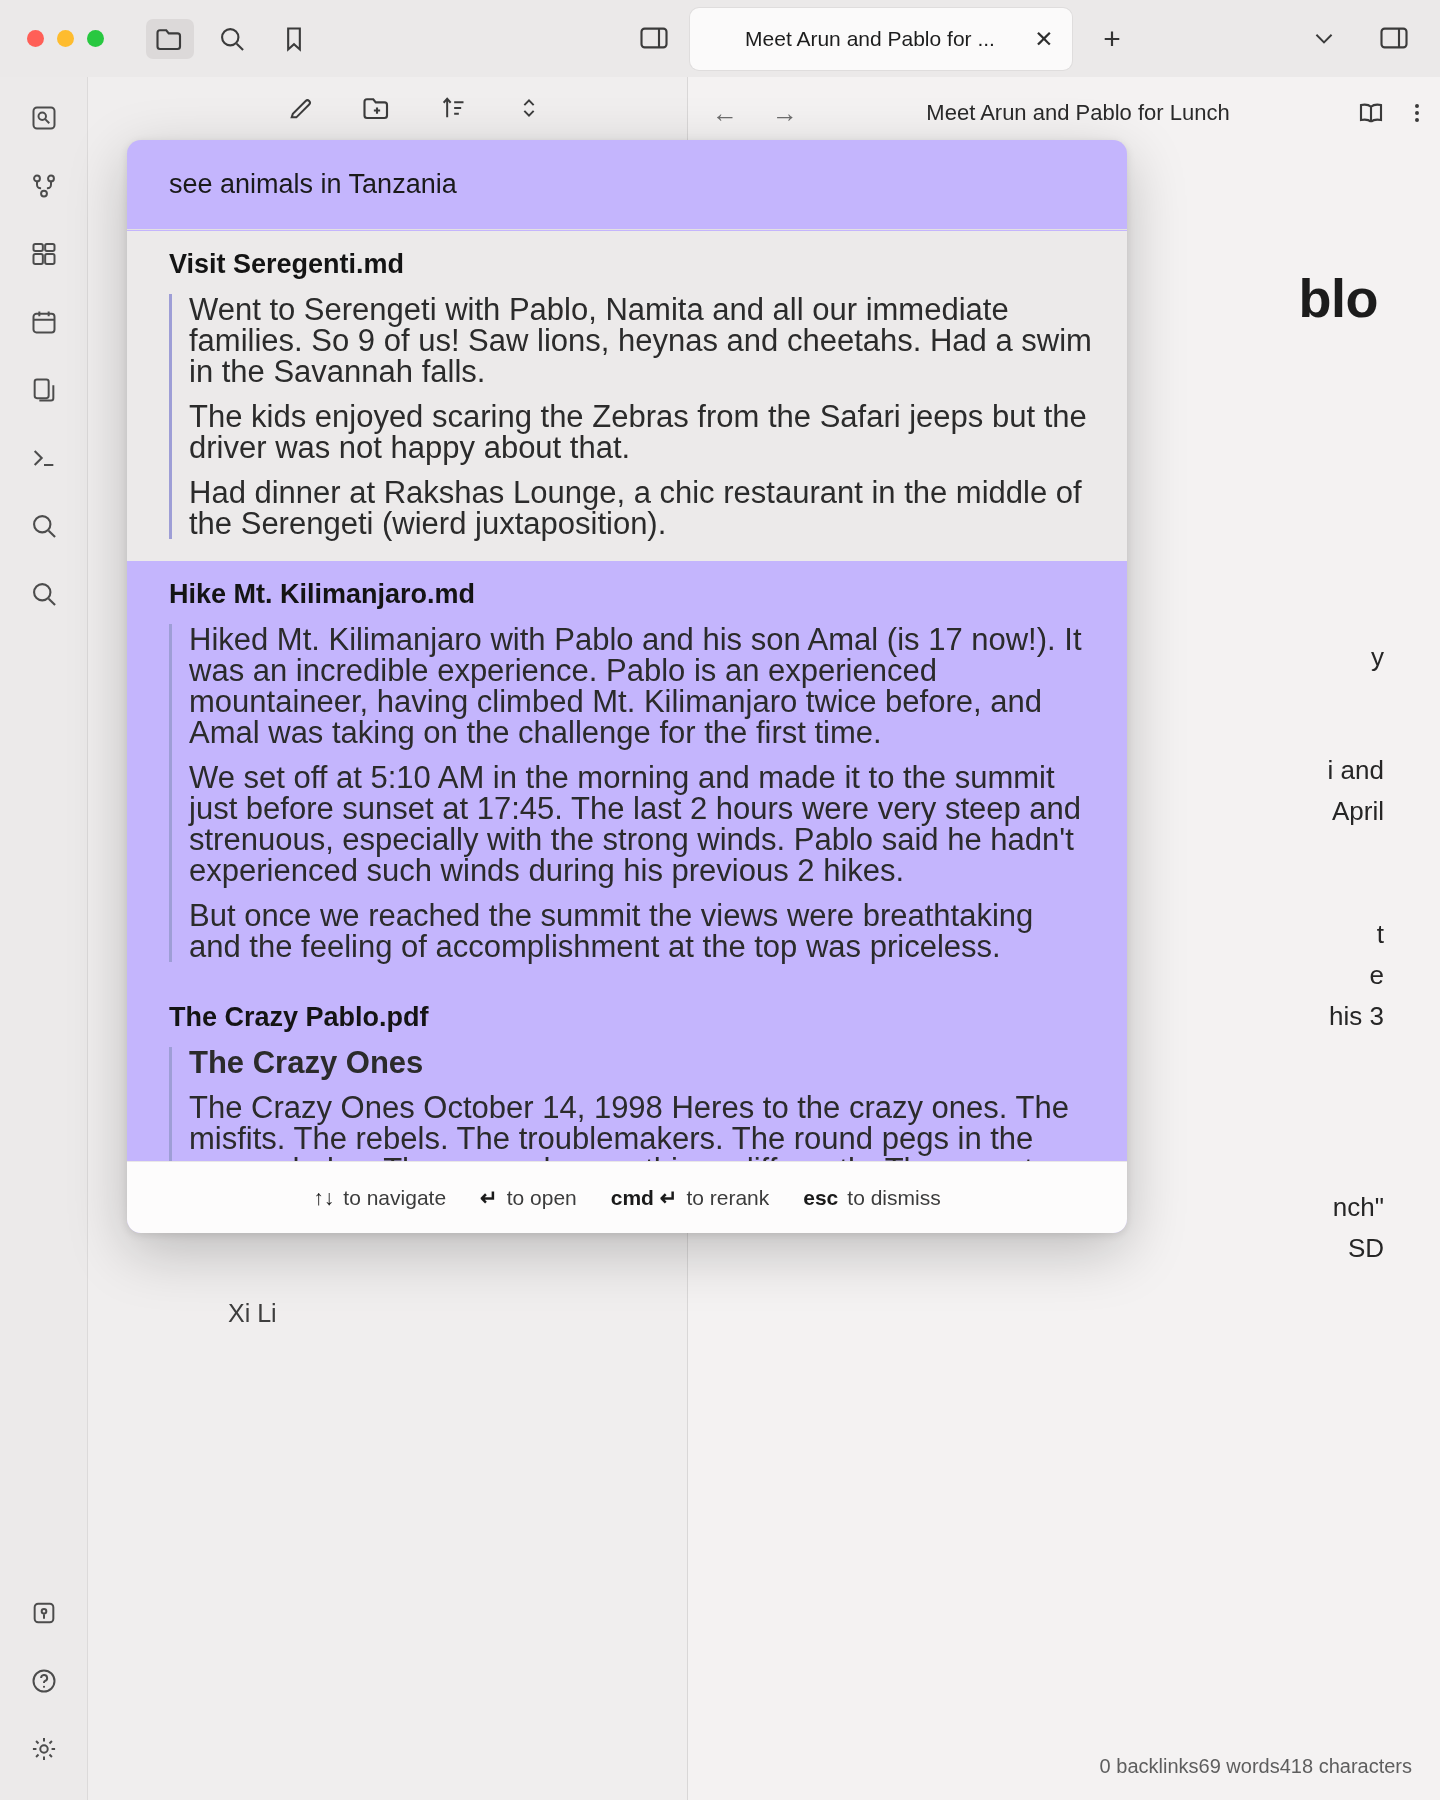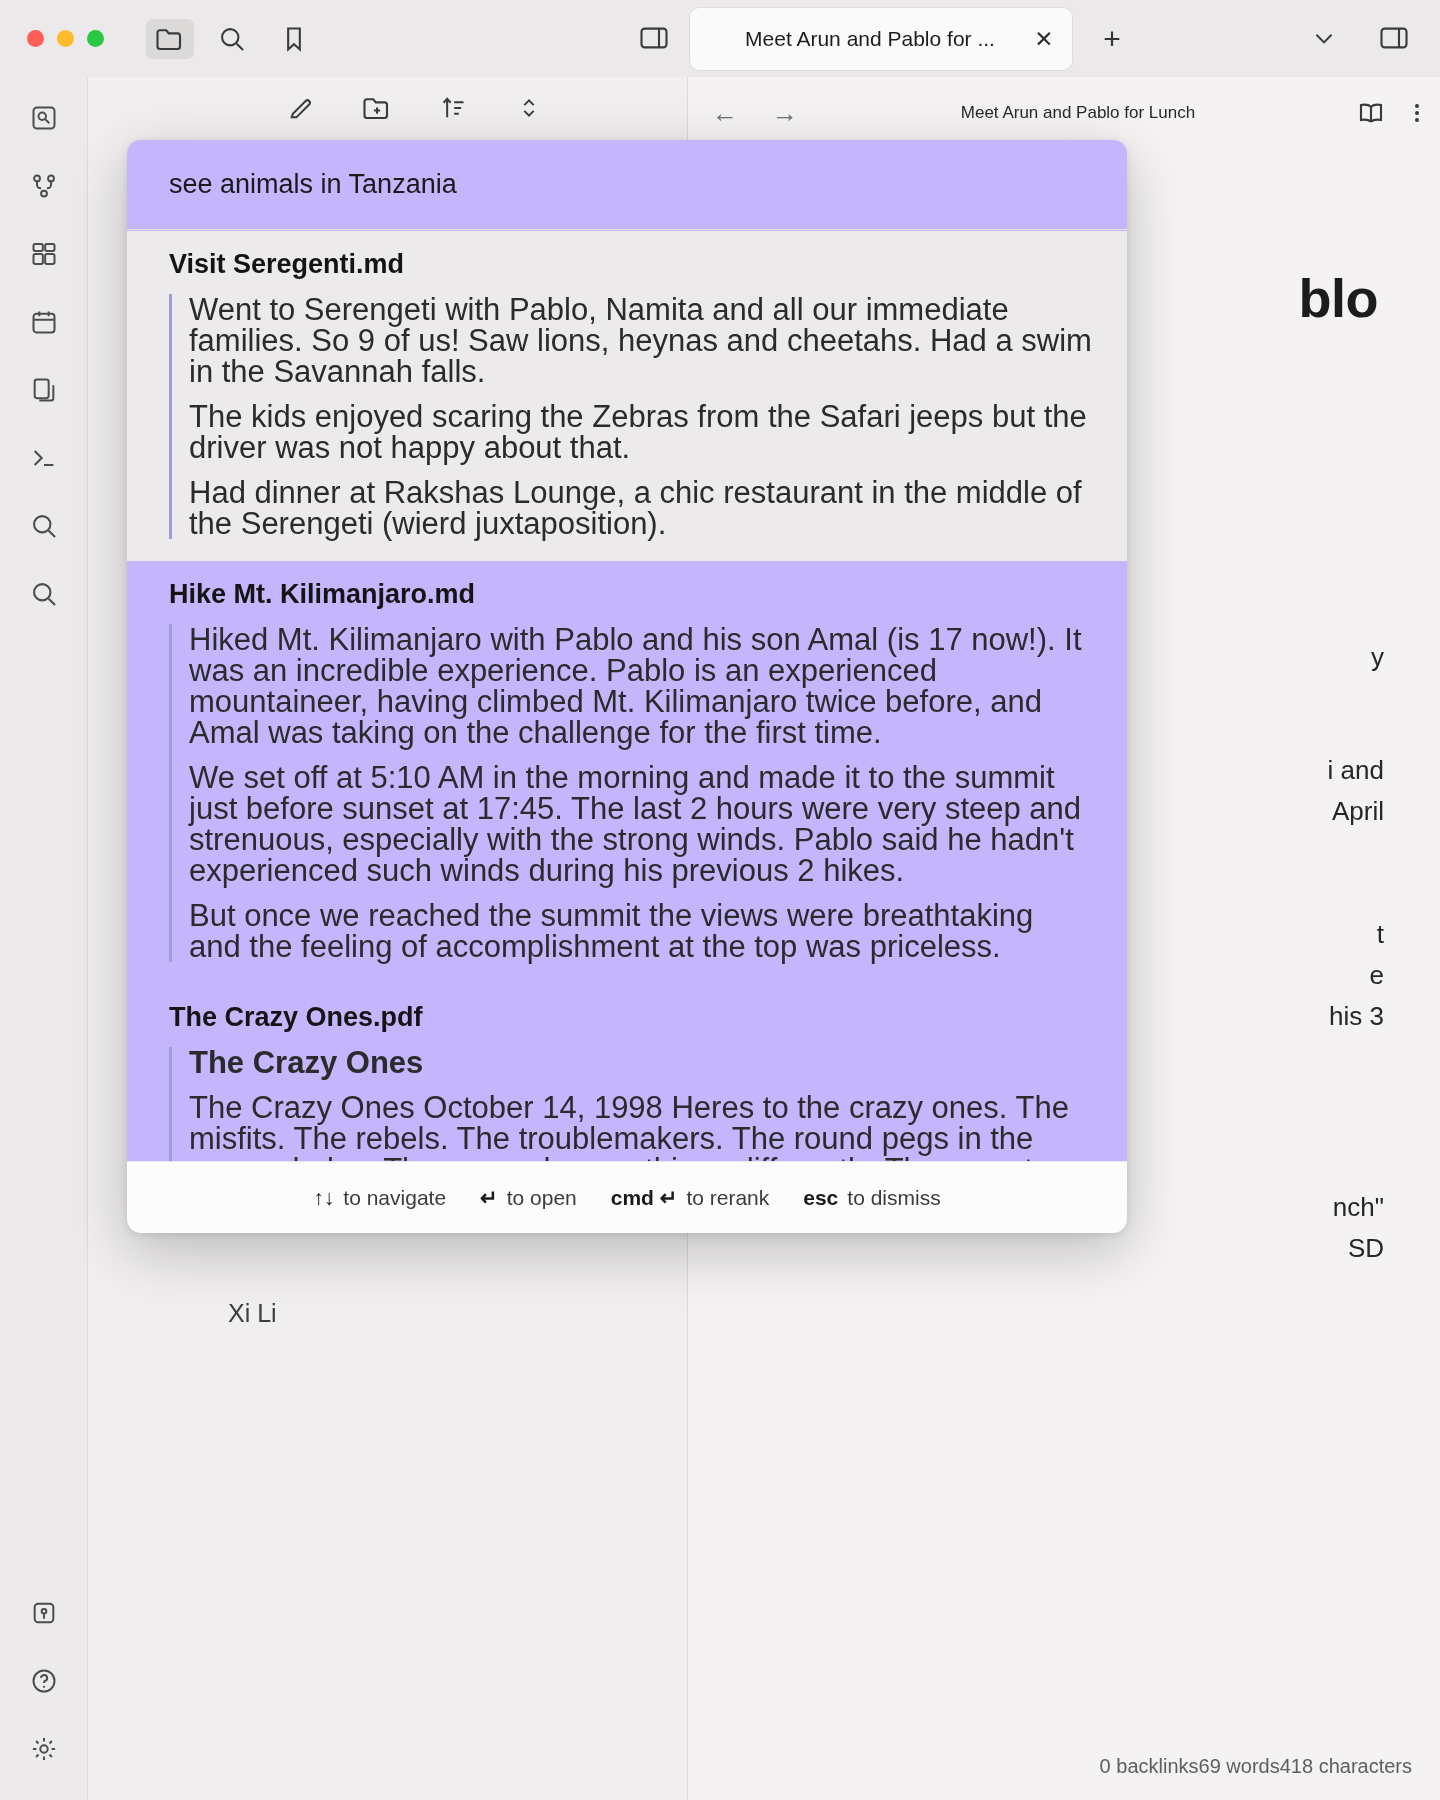--- a/index.html
+++ b/index.html
@@ -143,21 +143,21 @@
     position: absolute; top: 0; left: 0; width: 752px; height: 72px;
     display: flex; align-items: center;
   }
   .nav-arrow {
     width: 46px; height: 46px; margin-left: 14px;
     display: flex; align-items: center; justify-content: center;
     color: #6d6d6d; font-size: 26px;
   }
   .editor-title {
     flex: 1; text-align: center;
-    font-size: 17px; color: #2a2a2a;
+    font-size: 22px; color: #2a2a2a;
     white-space: nowrap; overflow: hidden; text-overflow: ellipsis;
   }
   .editor-hicon {
     width: 46px; height: 46px;
     display: flex; align-items: center; justify-content: center;
     color: #3a3a3a;
   }
   .doc-title {
     position: absolute; top: 190px; left: 0; width: 752px;
     text-align: right; padding-right: 62px;
@@ -461,21 +461,21 @@
       <div class="result">
         <div class="result-title">Hike Mt. Kilimanjaro.md</div>
         <div class="snips">
           <div class="snip">Hiked Mt. Kilimanjaro with Pablo and his son Amal (is 17 now!). It was an incredible experience. Pablo is an experienced mountaineer, having climbed Mt. Kilimanjaro twice before, and Amal was taking on the challenge for the first time.</div>
           <div class="snip">We set off at 5:10 AM in the morning and made it to the summit just before sunset at 17:45. The last 2 hours were very steep and strenuous, especially with the strong winds. Pablo said he hadn't experienced such winds during his previous 2 hikes.</div>
           <div class="snip">But once we reached the summit the views were breathtaking and the feeling of accomplishment at the top was priceless.</div>
         </div>
       </div>
 
       <div class="result">
-        <div class="result-title">The Crazy Ones.pdf</div>
+        <div class="result-title">The Crazy Pablo.pdf</div>
         <div class="snips">
           <div class="snip bold">The Crazy Ones</div>
           <div class="snip">The Crazy Ones October 14, 1998 Heres to the crazy ones. The misfits. The rebels. The troublemakers. The round pegs in the square holes. The ones who see things differently. Theyre not fond of rules. And they have no respect for the status quo. You can quote them,</div>
         </div>
       </div>
 
     </div>
 
     <div class="ov-footer">
       <div class="hint">

